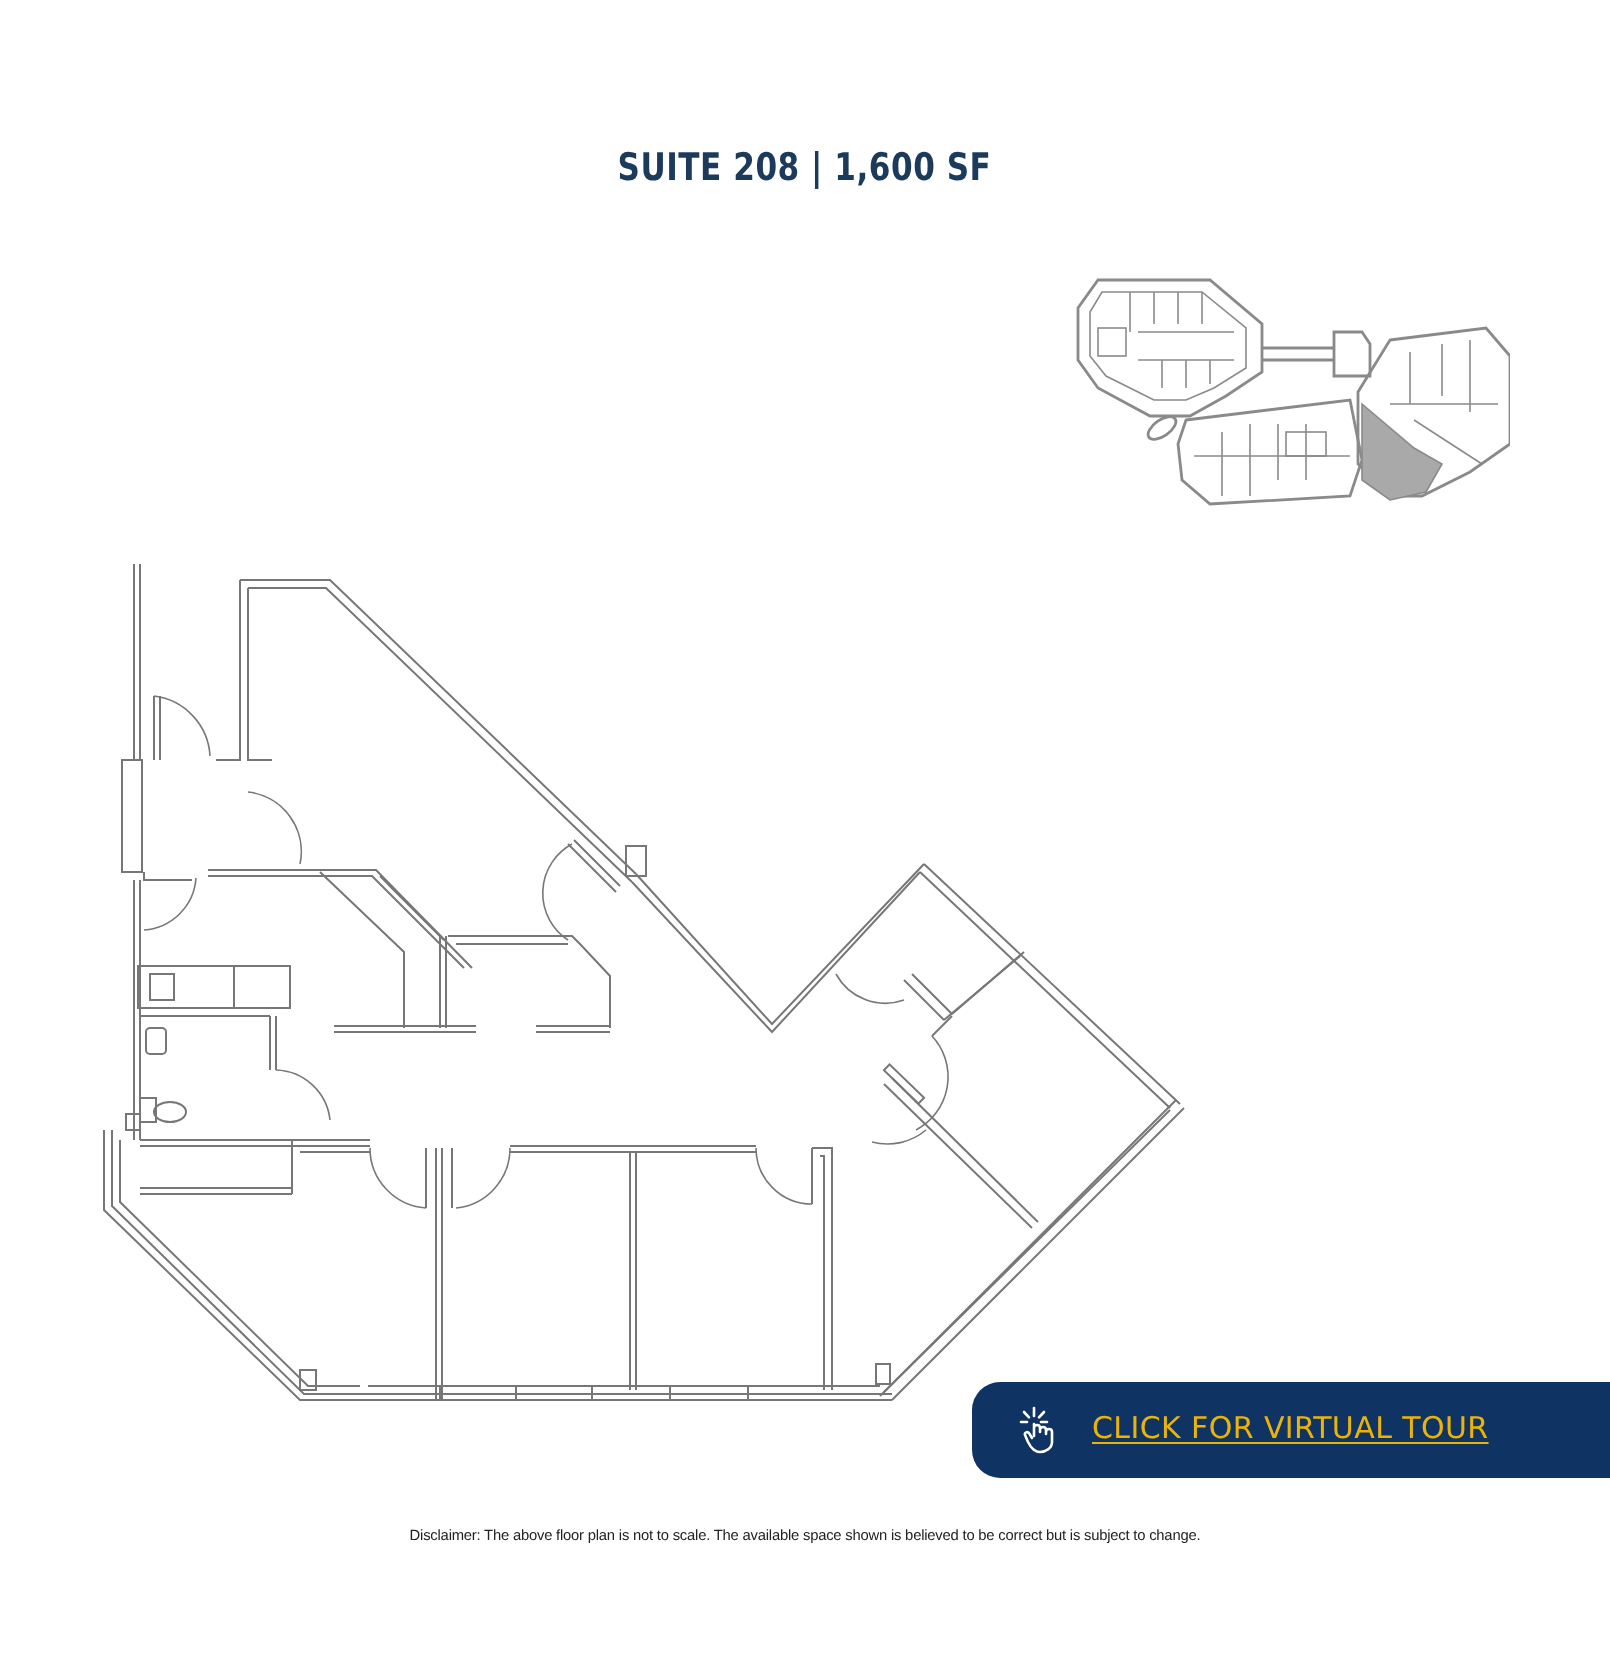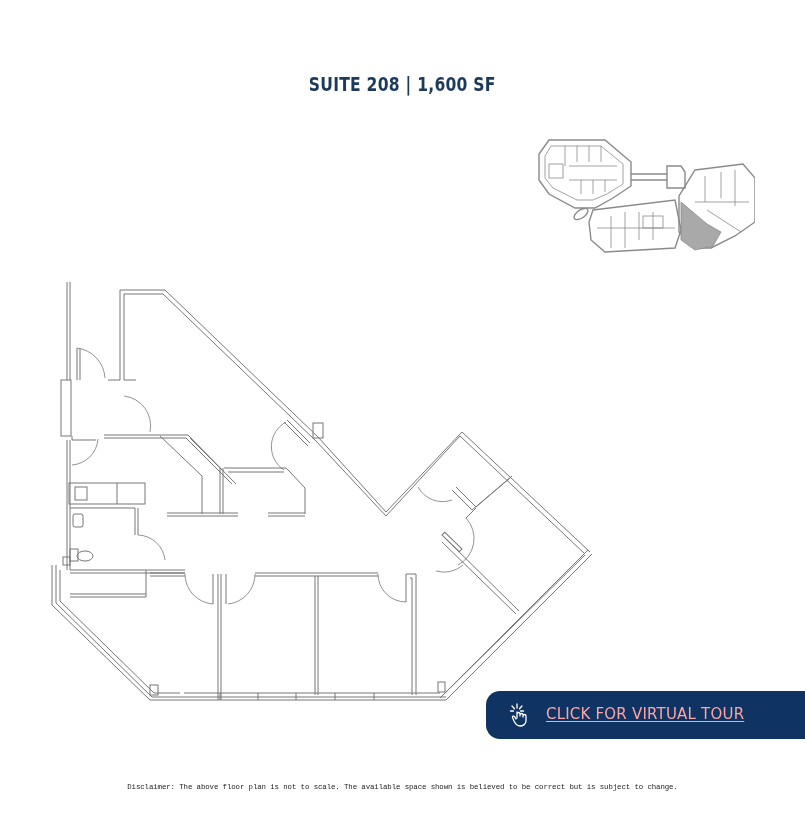--- a/index.html
+++ b/index.html
@@ -60,39 +60,38 @@
       position: absolute;
       left: 22px;
       top: 11px;
       width: 26px;
       height: 26px;
     }
     .tour-label {
       position: absolute;
       left: 60px;
       top: 14px;
-      color: #fca5a5;
+      color: #eab308;
       font-family: "DejaVu Sans", sans-serif;
       font-size: 15px;
       letter-spacing: 0.2px;
       text-decoration: underline;
       text-underline-offset: 2px;
       white-space: nowrap;
     }
     .disclaimer {
       position: absolute;
       left: 0;
       width: 805px;
       top: 763px;
       text-align: center;
-      font-family: Liberation Mono, monospace;
+      font-family: Liberation Sans, sans-serif;
       font-size: 7.4px;
       color: #222222;
       letter-spacing: -0.1px;
-      margin-top: 20px;
     }
   </style>
 </head>
 <body>
 
 <div class="title">SUITE 208 | 1,600 SF</div>
 
 <svg class="keyplan" viewBox="0 0 220 118">
   <g fill="none" stroke="#8a8a8a" stroke-width="1.4">
 

